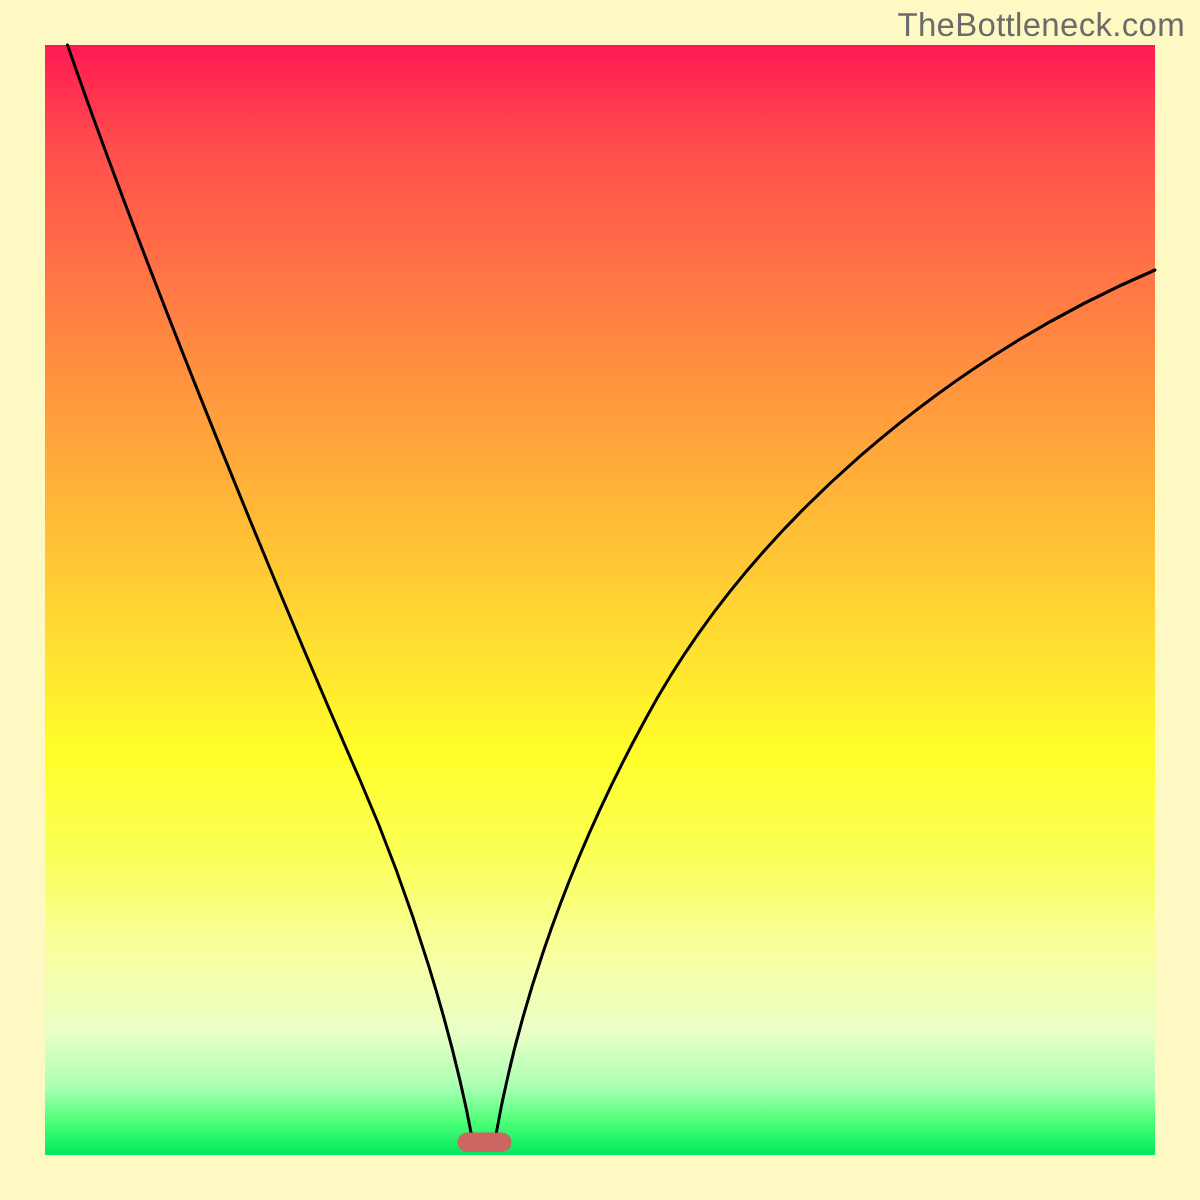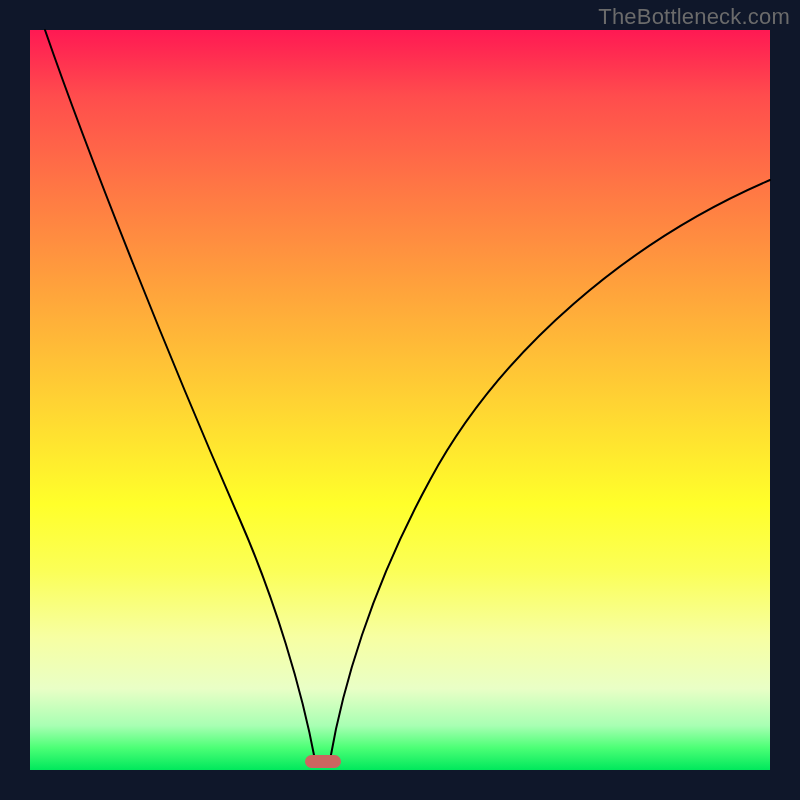--- a/index.html
+++ b/index.html
@@ -1,21 +1,21 @@
 <!DOCTYPE html>
 <html><head>
 <meta charset="utf-8">
 <style>
   * { margin: 0; padding: 0; box-sizing: border-box; }
   html, body { width: 800px; height: 800px; overflow: hidden; background: #000; }
   .frame {
     position: relative;
     width: 800px;
     height: 800px;
-    background: #0f172a;
+    background: #fef9c3;
   }
   .watermark {
     position: absolute;
     top: 4px;
     right: 10px;
     font-family: Arial, Helvetica, sans-serif;
     font-size: 22px;
     font-weight: 500;
     color: #6b6b6b;
     letter-spacing: 0.2px;

